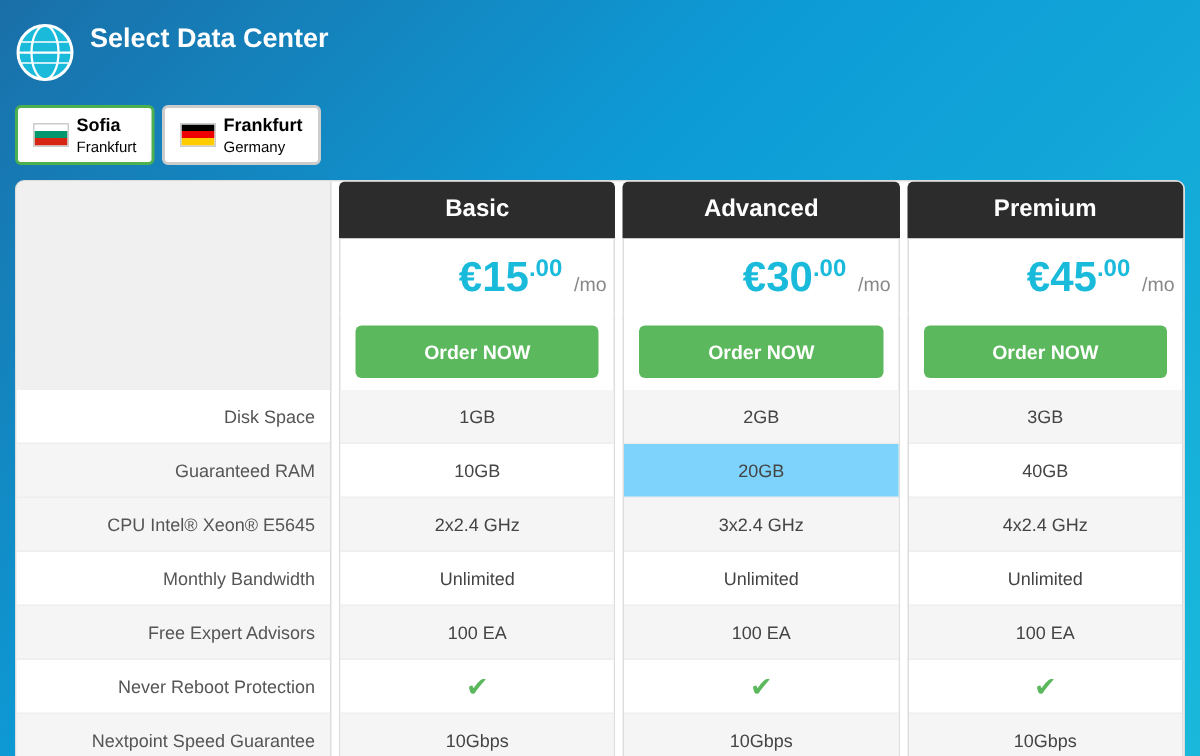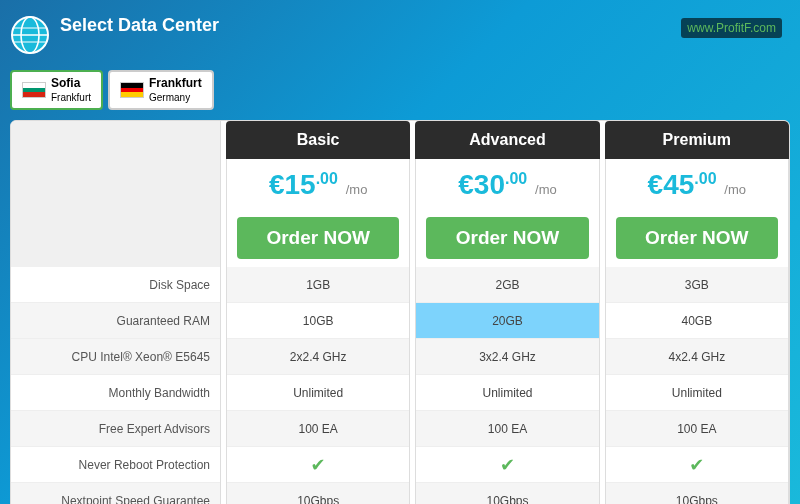--- a/index.html
+++ b/index.html
@@ -66,21 +66,21 @@
       background: #2c2c2c;
       color: #fff;
       text-align: center;
       padding: 10px;
       font-size: 16px;
       font-weight: bold;
       border-radius: 4px 4px 0 0;
     }
     .plan-price {
       background: #fff;
-      text-align: center;
+      text-align: right;
       padding: 10px 5px 8px;
       border-left: 1px solid #ddd;
       border-right: 1px solid #ddd;
     }
     .price-main {
       color: #1abadb;
       font-size: 28px;
       font-weight: bold;
     }
     .price-decimal {
@@ -98,21 +98,21 @@
       border-right: 1px solid #ddd;
     }
     .order-btn {
       display: block;
       width: 100%;
       background: #5cb85c;
       color: #fff;
       border: none;
       border-radius: 4px;
       padding: 10px 0;
-      font-size: 19px;
+      font-size: 13px;
       font-weight: bold;
       cursor: pointer;
       text-align: center;
     }
     .feature-label-row {
       height: 36px;
       display: flex;
       align-items: center;
       justify-content: flex-end;
       padding-right: 10px;
@@ -150,23 +150,20 @@
     }
     .watermark span { color: #5cb85c; }
     .page-wrapper {
       position: relative;
     }
   </style>
 </head>
 <body>
 
 <div class="page-wrapper">
-  <div class="watermark">
-    <span id="wm-text">www.Profit<span style="color:#5cb85c">F</span>.com</span>
-  </div>
 
   <div class="container">
 
     <div class="top-bar">
       <div class="globe-icon">
         <svg width="40" height="40" viewBox="0 0 40 40">
           <circle cx="20" cy="20" r="18" fill="#1abadb" stroke="#fff" stroke-width="2"></circle>
           <ellipse cx="20" cy="20" rx="9" ry="18" fill="none" stroke="#fff" stroke-width="1.5"></ellipse>
           <line x1="2" y1="20" x2="38" y2="20" stroke="#fff" stroke-width="1.5"></line>
           <line x1="4" y1="13" x2="36" y2="13" stroke="#fff" stroke-width="1"></line>

